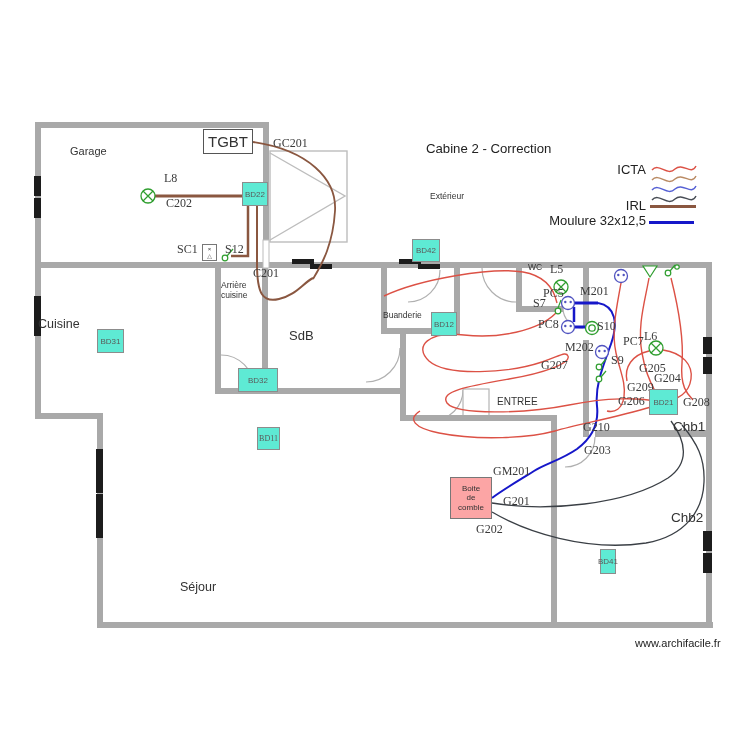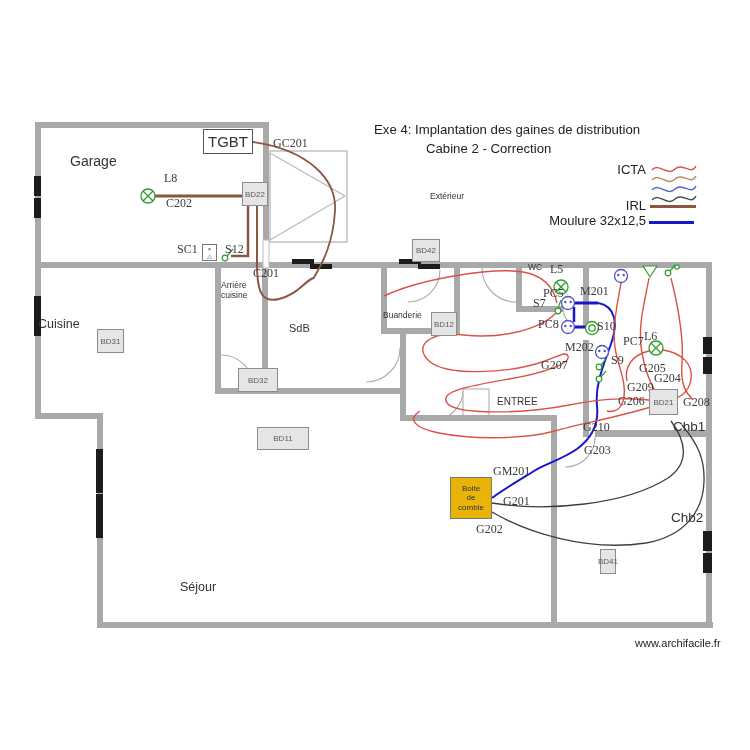--- a/index.html
+++ b/index.html
@@ -12,25 +12,25 @@
   #legend-icta-label{left:600px;top:162px;width:46px;text-align:right;}
   #legend-irl-label{left:600px;top:198px;width:46px;text-align:right;}
   #legend-moulure-label{left:520px;top:213px;width:126px;text-align:right;}
   #legend-waves{position:absolute;left:650px;top:158px;}
   #legend-irl-bar{position:absolute;left:650px;top:205px;width:46px;height:3px;background:var(--irl-brown);}
   #legend-moulure-bar{position:absolute;left:649px;top:221px;width:45px;height:3px;background:var(--moulure-blue);}
   .watermark{position:absolute;left:635px;top:637px;font-size:11px;color:#222;}
   #label-layer div{position:absolute;}
   .room-label{font-size:12.5px;color:#333;white-space:pre-line;line-height:1.15;}
   .wire-label{font-size:12px;color:#3a3a3a;white-space:nowrap;font-family:Liberation Serif, serif;}
-  .bd-box{border:1px solid #8c8c8c;background:#e5e5e5;font-size:8px;color:#5a5a5a;
+  .bd-box{border:1px solid #8c8c8c;background:#5eead4;font-size:8px;color:#5a5a5a;
           display:flex;align-items:center;justify-content:center;box-sizing:border-box;}
   .tgbt-box{border:1.5px solid #555;background:#fff;font-size:15px;color:#333;
           display:flex;align-items:center;justify-content:center;box-sizing:border-box;}
-  .comble-box{border:1px solid #777;background:#eab308;font-size:8px;color:#333;line-height:1.2;
+  .comble-box{border:1px solid #777;background:#fca5a5;font-size:8px;color:#333;line-height:1.2;
           display:flex;align-items:center;justify-content:center;text-align:center;
           white-space:pre-line;box-sizing:border-box;}
   .sonnette-box{border:1px solid #777;background:#fff;font-size:6px;color:#333;line-height:1.1;
           display:flex;align-items:center;justify-content:center;text-align:center;
           white-space:pre-line;box-sizing:border-box;}
 </style>
 </head>
 <body>
 
 <div id="canvas">
@@ -185,39 +185,38 @@
           <path d="M 601,377 L 606,371"></path>
       </g>
       <g fill="#fff" stroke="var(--device-green)" stroke-width="1.2">
         <circle cx="668" cy="273" r="2.8"></circle>
           <path d="M 670,271 L 675,265"></path>
         <circle cx="677" cy="267" r="2.2"></circle>
       </g>
     </g>
   </svg>
 
-  <div class="title-line1">Exe 4:  Implantation des gaines de distribution</div>
   <div class="title-line2">Cabine 2 - Correction</div>
 
   <div class="legend-label" id="legend-icta-label">ICTA</div>
   <svg id="legend-waves" width="48" height="46" fill="none" stroke-width="1.4">
     <path d="M 2,12 C 9,4 17,19 25,11 C 33,4 41,18 46,8" stroke="var(--icta-red)"></path>
     <path d="M 2,22 C 9,14 17,29 25,21 C 33,14 41,28 46,18" stroke="var(--icta-tan)"></path>
     <path d="M 2,32 C 9,24 17,39 25,31 C 33,24 41,38 46,28" stroke="var(--icta-blue)"></path>
     <path d="M 2,42 C 9,34 17,49 25,41 C 33,34 41,48 46,38" stroke="var(--icta-dark)"></path>
   </svg>
   <div class="legend-label" id="legend-irl-label">IRL</div>
   <div id="legend-irl-bar"></div>
   <div class="legend-label" id="legend-moulure-label">Moulure 32x12,5</div>
   <div id="legend-moulure-bar"></div>
 
   <div id="label-layer">
-      <div class="room-label" style="left: 70px; top: 153px; font-size: 14px;">Garage</div>
+      <div class="room-label" style="left: 70px; top: 145px; font-size: 11px;">Garage</div>
       <div class="room-label" style="left: 38px; top: 317px; font-size: 12.5px;">Cuisine</div>
-      <div class="room-label" style="left: 289px; top: 322px; font-size: 11px;">SdB</div>
+      <div class="room-label" style="left: 289px; top: 329px; font-size: 13px;">SdB</div>
       <div class="room-label" style="left: 180px; top: 580px; font-size: 12.5px;">Séjour</div>
       <div class="room-label" style="left: 673px; top: 419px; font-size: 13.5px;">Chb1</div>
       <div class="room-label" style="left: 671px; top: 510px; font-size: 13.5px;">Chb2</div>
       <div class="room-label" style="left: 497px; top: 396px; font-size: 10px;">ENTREE</div>
       <div class="room-label" style="left: 383px; top: 264px; font-size: 8.5px; margin-top: 47px;">Buanderie</div>
       <div class="room-label" style="left: 528px; top: 263px; font-size: 8.5px;">WC</div>
       <div class="room-label" style="left: 221px; top: 281px; font-size: 8.5px;">Arrière
 cuisine</div>
       <div class="room-label" style="left: 430px; top: 192px; font-size: 8.5px;">Extérieur</div>
       <div class="wire-label" style="left: 273px; top: 136px;">GC201</div>
@@ -245,21 +244,21 @@
       <div class="wire-label" style="left: 583px; top: 420px;">G210</div>
       <div class="wire-label" style="left: 584px; top: 443px;">G203</div>
       <div class="wire-label" style="left: 493px; top: 464px;">GM201</div>
       <div class="wire-label" style="left: 503px; top: 494px;">G201</div>
       <div class="wire-label" style="left: 476px; top: 522px;">G202</div>
       <div class="bd-box" style="left: 242px; top: 182px; width: 26px; height: 24px;">BD22</div>
       <div class="bd-box" style="left: 412px; top: 239px; width: 28px; height: 23px;">BD42</div>
       <div class="bd-box" style="left: 97px; top: 329px; width: 27px; height: 24px;">BD31</div>
       <div class="bd-box" style="left: 431px; top: 312px; width: 26px; height: 24px;">BD12</div>
       <div class="bd-box" style="left: 238px; top: 368px; width: 40px; height: 24px;">BD32</div>
-      <div class="bd-box" style="left: 257px; top: 427px; width: 52px; height: 23px;">BD11</div>
+      <div class="bd-box" style="left: 257px; top: 427px; width: 23px; height: 23px; font-family: Liberation Serif, serif;">BD11</div>
       <div class="bd-box" style="left: 649px; top: 389px; width: 29px; height: 26px;">BD21</div>
       <div class="bd-box" style="left: 600px; top: 549px; width: 16px; height: 25px;">BD41</div>
       <div class="tgbt-box" style="left: 203px; top: 129px; width: 50px; height: 25px;">TGBT</div>
       <div class="comble-box" style="left: 450px; top: 477px; width: 42px; height: 42px;">Boite
 de
 comble</div>
       <div class="sonnette-box" style="left: 202px; top: 244px; width: 15px; height: 17px;">×
 △</div>
     </div>
 

